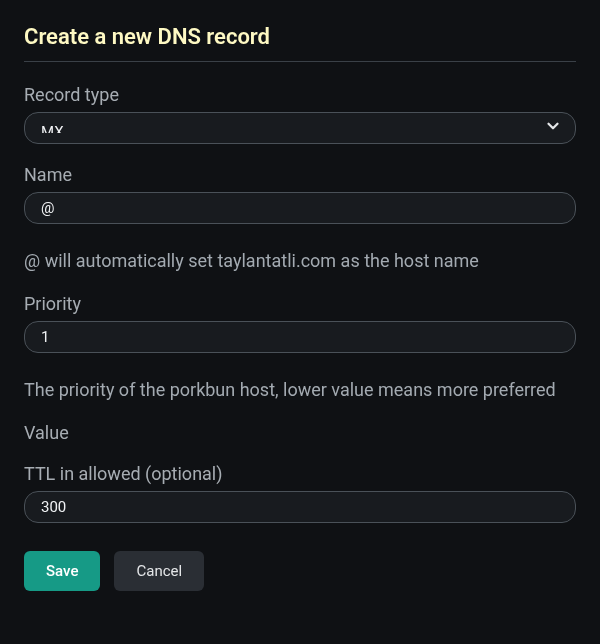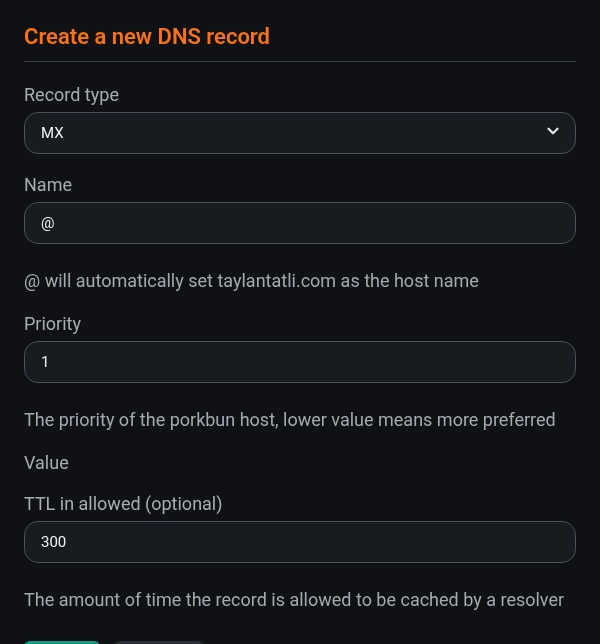--- a/index.html
+++ b/index.html
@@ -11,21 +11,21 @@
       background: #0f1114;
       color: #e4e6e8;
       font-family: -apple-system, BlinkMacSystemFont, "Segoe UI", Roboto, sans-serif;
       width: 600px;
       height: 644px;
       padding: 24px;
     }
     .title {
       font-size: 22px;
       font-weight: 600;
-      color: #f97316;
+      color: #fef9c3;
       margin-bottom: 12px;
     }
     .title-underline {
       border: none;
       border-top: 1px solid #3a4047;
       margin-bottom: 22px;
     }
     .field {
       margin-bottom: 20px;
     }
@@ -36,21 +36,21 @@
       margin-bottom: 7px;
     }
     .input, .select {
       width: 100%;
       background: #181b1f;
       border: 1px solid #4a5158;
       border-radius: 14px;
       color: #f0f2f4;
       font-size: 15px;
       padding: 10px 16px;
-      height: 42px;
+      height: 32px;
       font-family: inherit;
     }
     .select-wrap {
       position: relative;
     }
     .select {
       appearance: none;
       -webkit-appearance: none;
       padding-right: 42px;
       cursor: pointer;
@@ -124,19 +124,18 @@
   <div class="help">The priority of the porkbun host, lower value means more preferred</div>
 </div>
 
 <div class="field">
   <label class="field-label">Value</label>
 </div>
 
 <div class="field">
   <label class="field-label">TTL in allowed (optional)</label>
   <input class="input" type="text" value="300" style="">
-  <div class="help">The amount of time the record is allowed to be cached by a resolver</div>
 </div>
 
 <div class="actions">
   <button class="btn btn-primary">Save</button>
   <button class="btn btn-secondary">Cancel</button>
 </div>
 
 </body></html>

